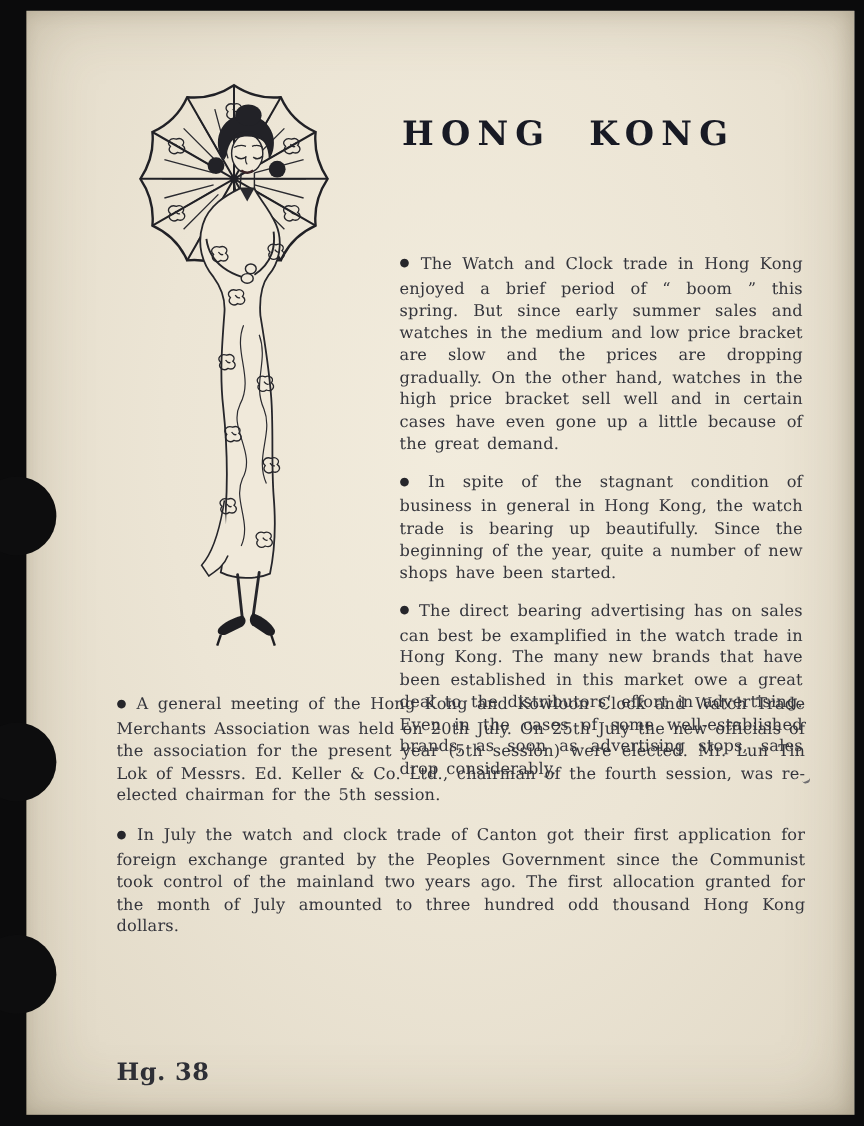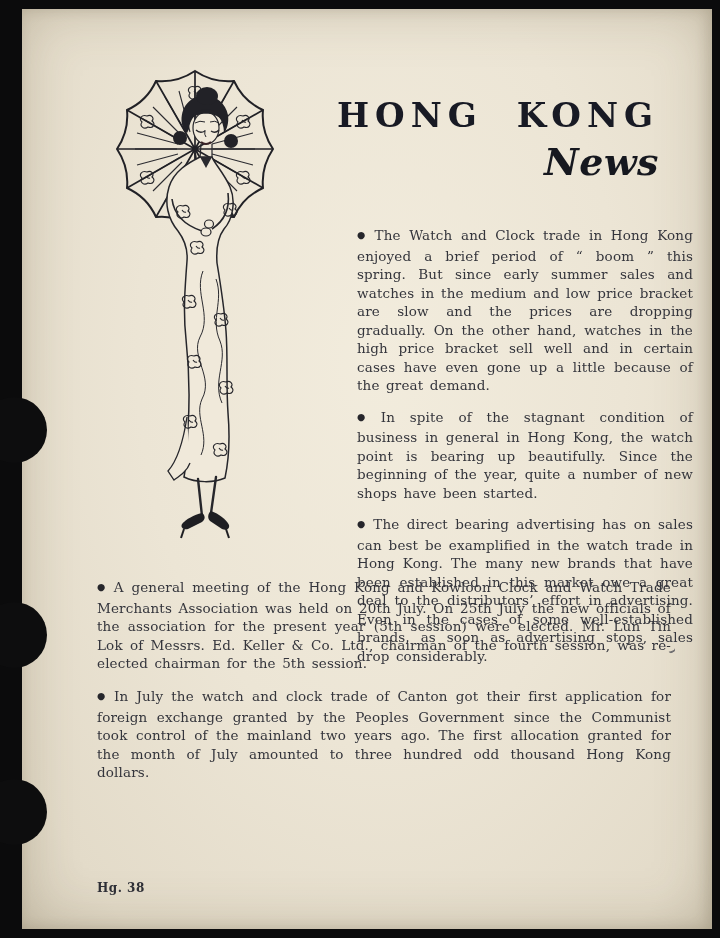--- a/index.html
+++ b/index.html
@@ -16,41 +16,40 @@
   .binder-tab{
     position:absolute;width:66px;height:66px;border-radius:50%;
     background:#0d0d0e;left:-41px;
   }
   .tab-1{top:388px;} .tab-2{top:593px;} .tab-3{top:770px;}
 
   .illustration{position:absolute;left:68px;top:52px;width:242px;height:512px;}
 
   .masthead{position:absolute;left:313px;top:86px;width:324px;}
   .masthead h1{
-    margin:0;font-size:34px;font-weight:bold;color:#181a24;
+    margin:0;font-size:28px;font-weight:bold;color:#181a24;
     letter-spacing:6px;word-spacing:16px;white-space:nowrap;
     font-family:"DejaVu Serif","Liberation Serif",serif;
-    text-align:right;
   }
   .masthead .subtitle{
     margin-top:4px;text-align:right;font-size:38px;font-style:italic;
     font-weight:bold;color:#16181f;letter-spacing:.5px;
   }
 
-  .col-right{position:absolute;left:311px;top:217px;width:336px;margin-left:24px;}
+  .col-right{position:absolute;left:311px;top:202px;width:336px;}
   .col-full{position:absolute;left:75px;top:569px;width:574px;}
   p.para{
     margin:0 0 13px 0;color:#34353c;font-size:13.5px;line-height:18.5px;
     text-align:justify;word-spacing:2px;letter-spacing:.15px;
   }
   .col-full p.para{margin-bottom:14.5px;}
   .bullet{font-size:9.5px;margin-right:7px;position:relative;top:-2px;color:#26262b;}
 
   .page-number{
-    position:absolute;left:75px;top:872px;font-size:12px;color:#2e2f36;
+    position:absolute;left:75px;top:872px;font-size:20px;color:#2e2f36;
     letter-spacing:.5px;font-weight:bold;
   }
   .scan-speck{
     position:absolute;left:646px;top:637px;width:7px;height:5px;
     border-bottom:2px solid #55555c;border-radius:0 0 60% 60%;
     transform:rotate(-24deg);opacity:.8;
   }
 </style>
 </head>
 <body>
@@ -133,26 +132,25 @@
 
     <path stroke="#26262b" stroke-width="2.4" stroke-linecap="round" fill="none" d="M108,418L112,455 M126,416L121,452"></path>
     <path fill="#1e1e22" d="M112,452C104,454 96,458 92,463C90,467 94,469 98,468L112,461C116,458 115,454 112,452Z"></path>
     <path stroke="#1e1e22" stroke-width="2" d="M94,468L91,477"></path>
     <path fill="#1e1e22" d="M121,450C129,453 136,458 139,464C140,468 136,470 132,468L120,460C117,457 118,452 121,450Z"></path>
     <path stroke="#1e1e22" stroke-width="2" d="M136,468L139,477"></path>
   </svg>
 
   <header class="masthead">
     <h1>HONG KONG</h1>
-    <div class="subtitle">News</div>
   </header>
 
   <section class="col-right">
     <p class="para"><span class="bullet">●</span><span>The Watch and Clock trade in Hong Kong enjoyed a brief period of “ boom ” this spring.  But since early summer sales and watches in the medium and low price bracket are slow and the prices are dropping gradually.  On the other hand, watches in the high price bracket sell well and in certain cases have even gone up a little because of the great demand.</span></p>
-    <p class="para"><span class="bullet">●</span><span>In spite of the stagnant condition of business in general in Hong Kong, the watch point is bearing up beautifully.  Since the beginning of the year, quite a number of new shops have been started.</span></p>
+    <p class="para"><span class="bullet">●</span><span>In spite of the stagnant condition of business in general in Hong Kong, the watch trade is bearing up beautifully.  Since the beginning of the year, quite a number of new shops have been started.</span></p>
     <p class="para"><span class="bullet">●</span><span>The direct bearing advertising has on sales can best be examplified in the watch trade in Hong Kong.  The many new brands that have been established in this market owe a great deal to the distributors’ effort in advertising.  Even in the cases of some well-established brands, as soon as advertising stops, sales drop considerably.</span></p>
   </section>
 
   <section class="col-full">
     <p class="para"><span class="bullet">●</span><span>A general meeting of the Hong Kong and Kowloon Clock and Watch Trade Merchants Association was held on 20th July.  On 25th July the new officials of the association for the present year (5th session) were elected.  Mr. Lun Tin Lok of Messrs. Ed. Keller &amp; Co. Ltd., chairman of the fourth session, was re-elected chairman for the 5th session.</span></p>
     <p class="para"><span class="bullet">●</span><span>In July the watch and clock trade of Canton got their first application for foreign exchange granted by the Peoples Government since the Communist took control of the mainland two years ago.  The first allocation granted for the month of July amounted to three hundred odd thousand Hong Kong dollars.</span></p>
   </section>
 
   <div class="page-number">Hg. 38</div>
   <div class="scan-speck"></div>

